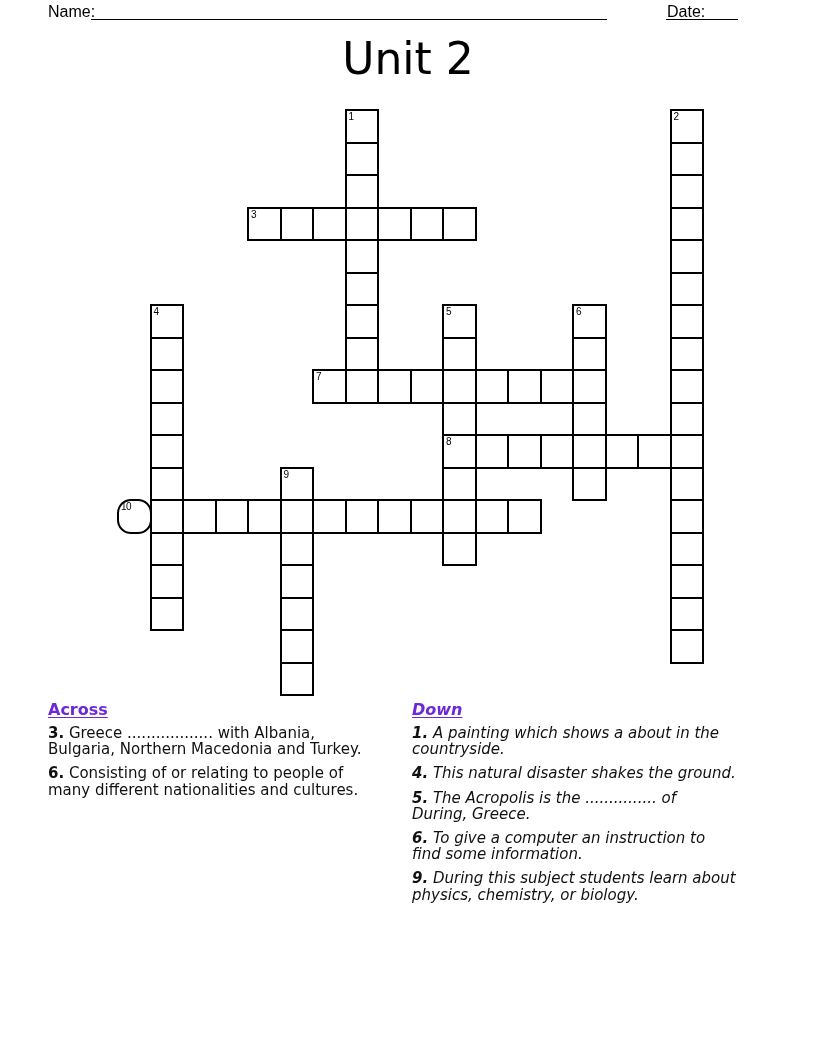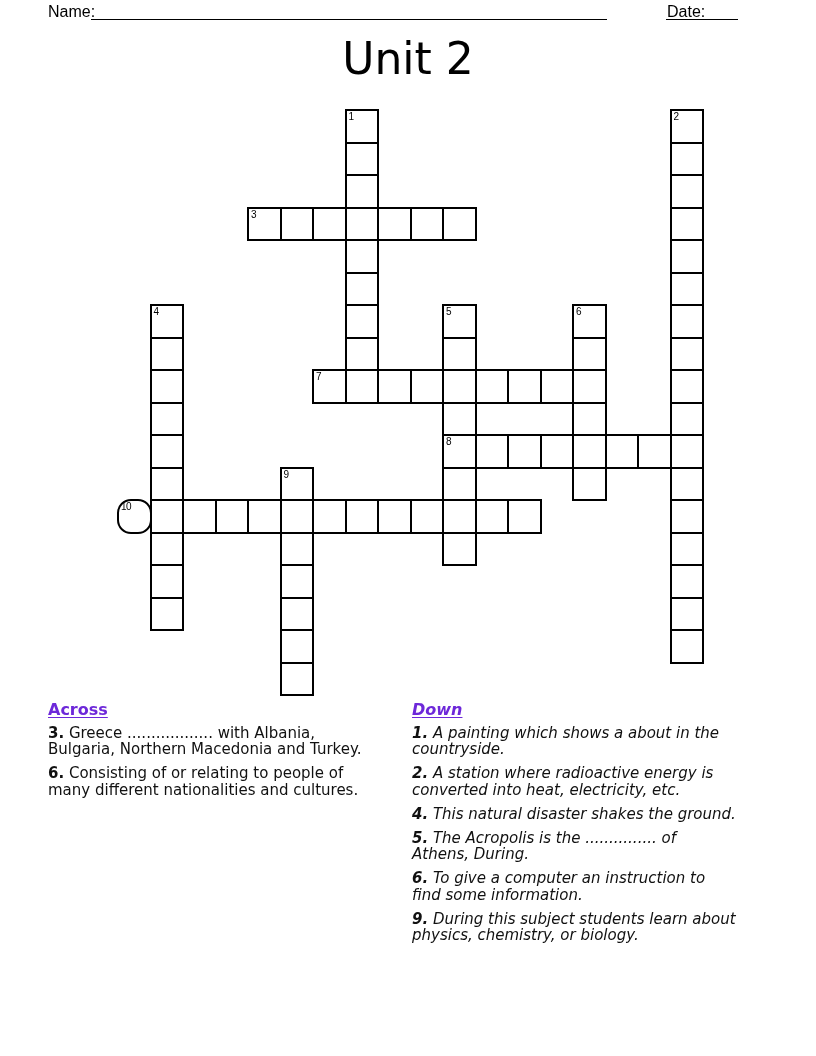--- a/index.html
+++ b/index.html
@@ -191,25 +191,23 @@
         <p class="clue"><b class="cluenum">6.</b><span class="cluetext"> Consisting of or relating to people of
 many different nationalities and cultures.</span></p>
       </div>
   </div>
 
   <div class="cluecol down">
     <div class="clue-heading">Down</div>
     <div class="cluelist">
         <p class="clue"><b class="cluenum">1.</b><span class="cluetext"> A painting which shows a about in the
 countryside.</span></p>
-        <p class="clue"><b class="cluenum">2.</b><span class="cluetext"> A station where radioactive energy is
-converted into heat, electricity, etc.</span></p>
         <p class="clue"><b class="cluenum">4.</b><span class="cluetext"> This natural disaster shakes the ground.</span></p>
         <p class="clue"><b class="cluenum">5.</b><span class="cluetext"> The Acropolis is the ............... of
-Athens, During.</span></p>
+During, Greece.</span></p>
         <p class="clue"><b class="cluenum">6.</b><span class="cluetext"> To give a computer an instruction to
 find some information.</span></p>
         <p class="clue"><b class="cluenum">9.</b><span class="cluetext"> During this subject students learn about
 physics, chemistry, or biology.</span></p>
       </div>
   </div>
 
 </div>
 
 </body></html>

